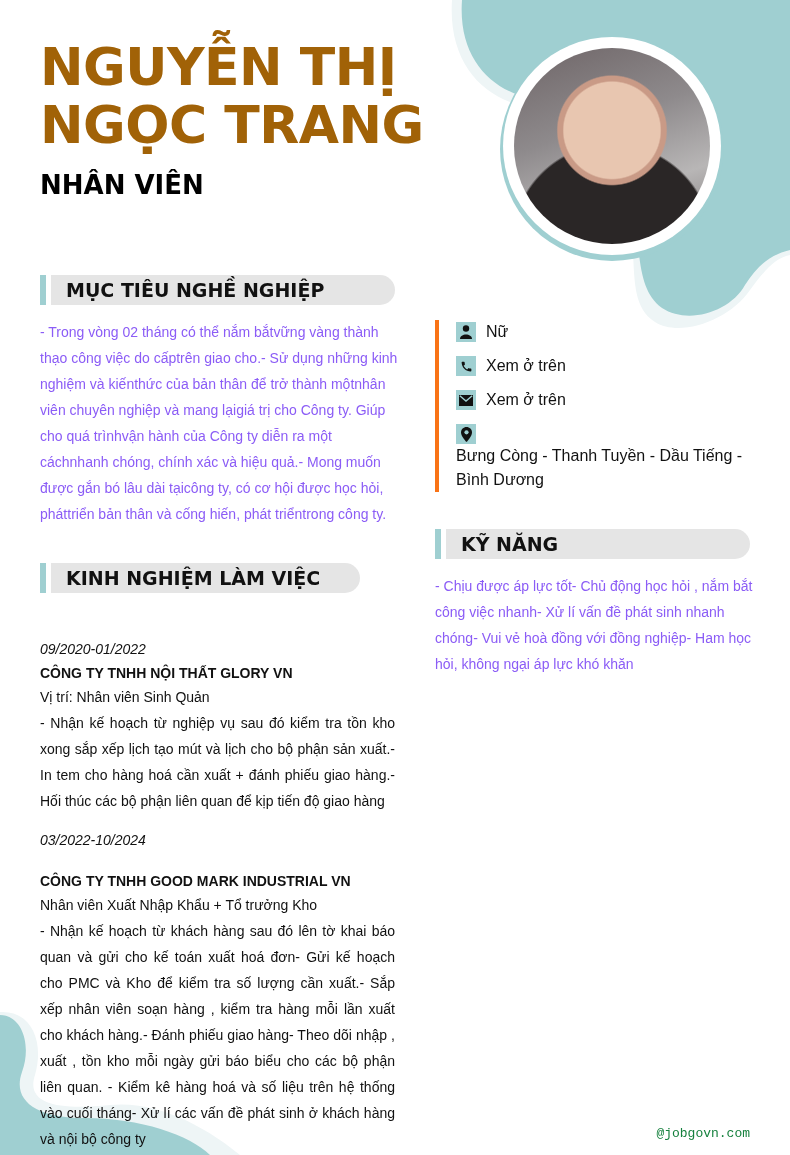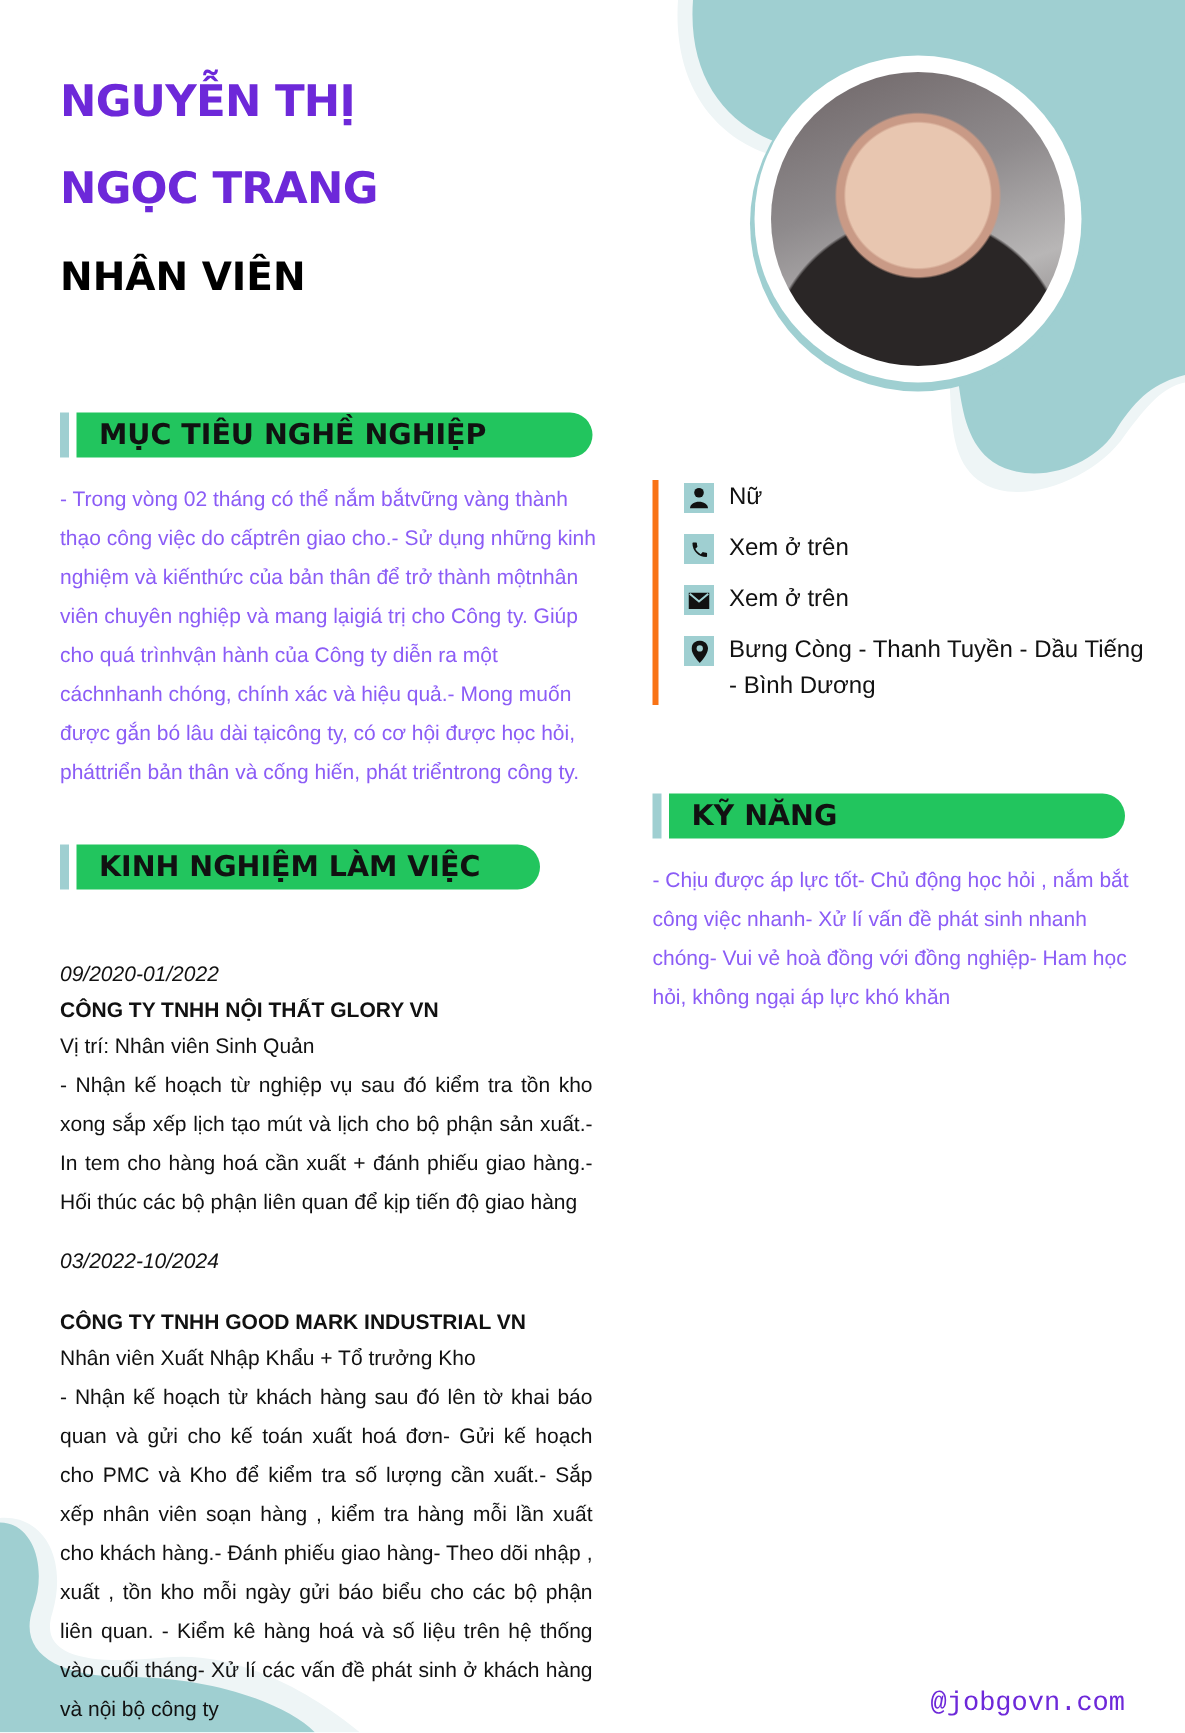--- a/index.html
+++ b/index.html
@@ -4,21 +4,21 @@
 <style>
   * { box-sizing: border-box; margin: 0; padding: 0; }
   html, body { width: 790px; height: 1155px; background: #ffffff; overflow: hidden; }
   body { position: relative; font-family: "Liberation Sans", "DejaVu Sans", sans-serif; color: #111; }
 
   .blob { position: absolute; pointer-events: none; }
 
   .name {
     position: absolute; left: 40px; top: 38px; width: 420px;
     font-family: "DejaVu Sans", sans-serif; font-weight: bold;
-    font-size: 29px; line-height: 58px; letter-spacing: -0.5px; color: #6d28d9;
+    font-size: 52px; line-height: 58px; letter-spacing: -0.5px; color: #a16207;
   }
   .job-title {
     position: absolute; left: 40px; top: 170px;
     font-family: "DejaVu Sans", sans-serif; font-weight: bold;
     font-size: 26px; color: #000;
   }
 
   .avatar-ring {
     position: absolute; left: 500px; top: 37px; width: 224px; height: 224px;
     border-radius: 50%; background: #9fcfd1;
@@ -34,50 +34,50 @@
                 radial-gradient(circle at 50% 100%, #2a2626 0 45%, transparent 46%),
                 linear-gradient(160deg, #6e6567 0%, #8e8a8c 40%, #b8b6b6 70%, #7a7474 100%);
   }
 
   .section-head {
     position: absolute; height: 30px;
     display: flex; align-items: stretch;
   }
   .section-head .bar-l { width: 6px; background: #9fcfd1; margin-right: 5px; }
   .section-head .bar-main {
-    flex: 1; background: #22c55e; border-radius: 0 15px 15px 0;
+    flex: 1; background: #e5e5e5; border-radius: 0 15px 15px 0;
     display: flex; align-items: center; padding-left: 15px;
     font-family: "DejaVu Sans", sans-serif; font-weight: bold;
     font-size: 19px; color: #111;
   }
 
   .para {
     position: absolute; font-size: 14px; line-height: 26px; color: #8b5cf6;
   }
   .justify { text-align: justify; }
 
   .info-list {
     position: absolute; left: 435px; top: 320px; width: 330px;
     border-left: 4px solid #f97316; padding-left: 17px;
   }
   .info-item { display: flex; align-items: flex-start; margin-bottom: 10px; }
-  .info-item:last-child { margin-bottom: 0; }
+  .info-item:last-child { margin-bottom: 0; flex-direction: column; }
   .info-icon {
     width: 20px; height: 20px; background: #9fcfd1; flex: none;
     display: flex; align-items: center; justify-content: center; margin-right: 10px; margin-top: 2px;
   }
   .info-text { font-size: 16px; line-height: 24px; color: #111; }
 
   .date { font-style: italic; font-size: 14px; line-height: 22px; color: #111; margin-top: 30px; }
   .company { font-weight: bold; font-size: 14px; line-height: 22px; color: #111; }
   .role { font-size: 14px; line-height: 26px; }
 
   .footer {
     position: absolute; right: 40px; top: 1126px;
-    font-family: "Liberation Mono", "DejaVu Sans Mono", monospace; font-size: 18px; color: #6d28d9;
+    font-family: "Liberation Mono", "DejaVu Sans Mono", monospace; font-size: 13px; color: #15803d;
   }
 </style>
 </head>
 <body>
 
 <svg class="blob" style="left:440px;top:0;" width="350" height="330" viewBox="0 0 350 330">
   <path d="M12 0 C 8 60, 40 95, 80 105 C 120 112, 150 150, 180 200 C 205 240, 180 300, 215 322 C 240 338, 290 320, 310 290 C 325 270, 335 258, 350 255 L 350 0 Z" fill="#eef5f6"></path>
   <path d="M22 0 C 18 55, 48 88, 88 98 C 128 108, 158 140, 185 190 C 205 228, 190 285, 222 308 C 248 325, 290 312, 305 285 C 318 265, 330 255, 350 250 L 350 0 Z" fill="#9fcfd1"></path>
 </svg>
 

